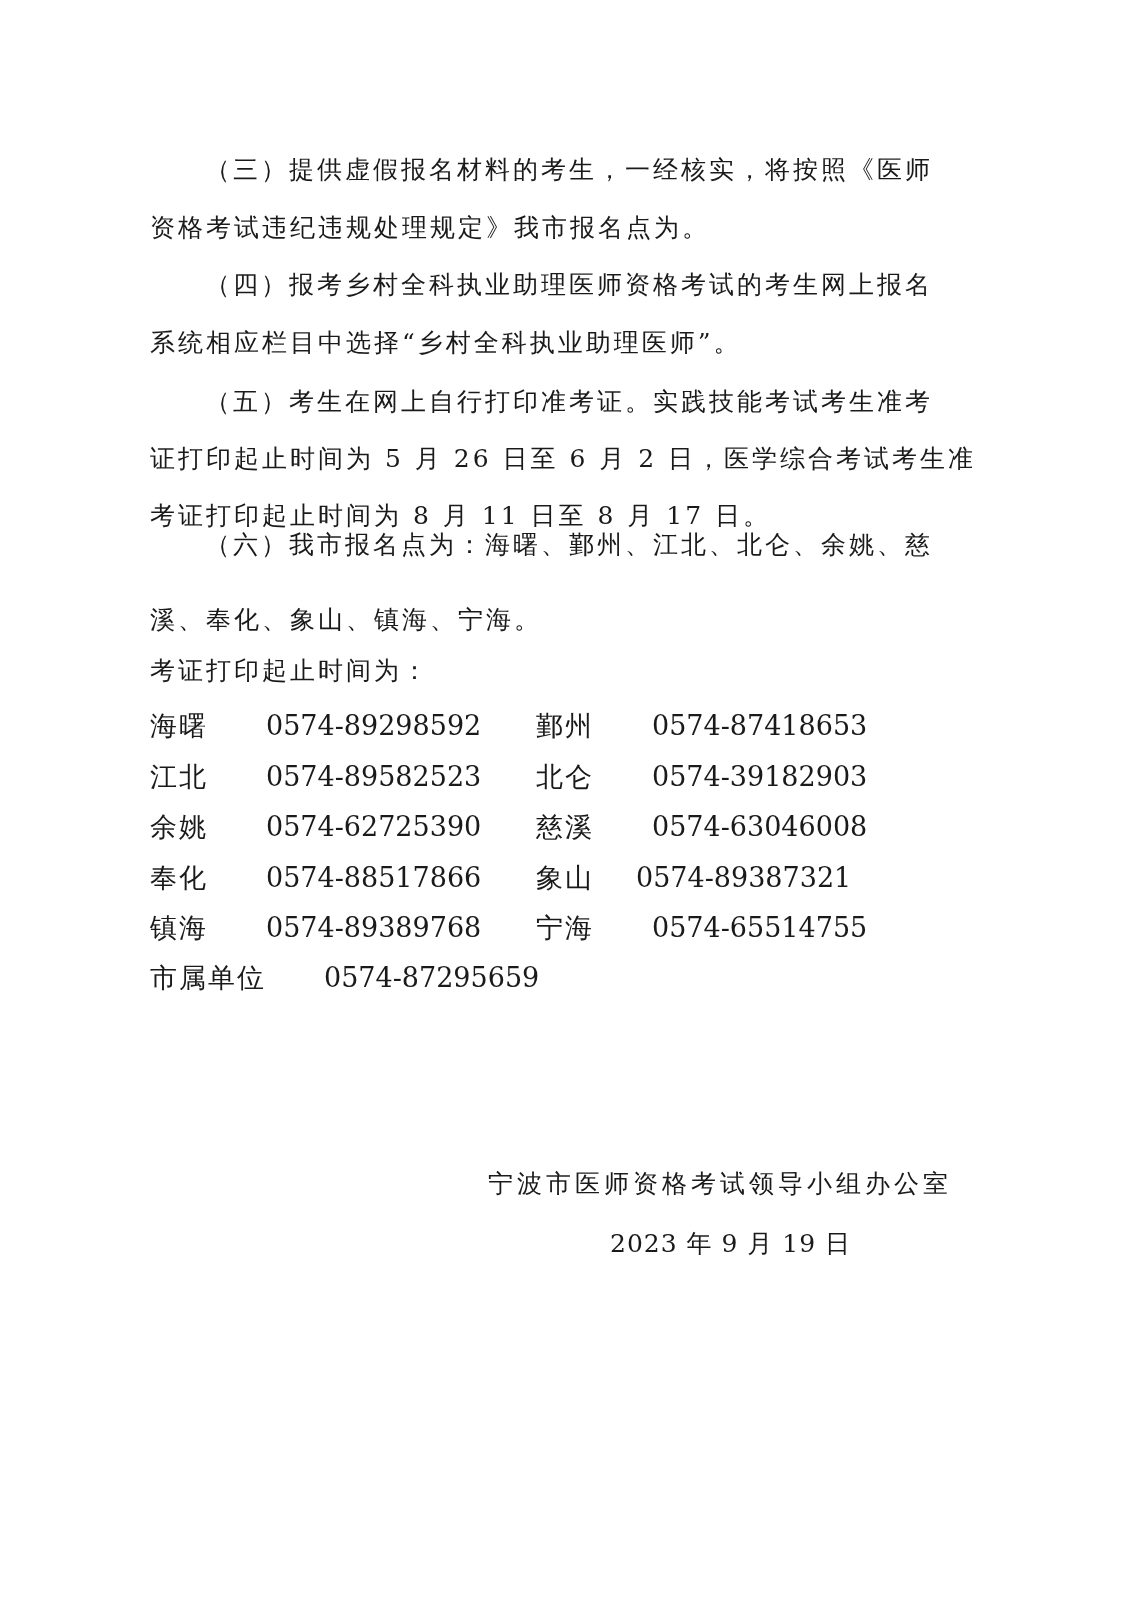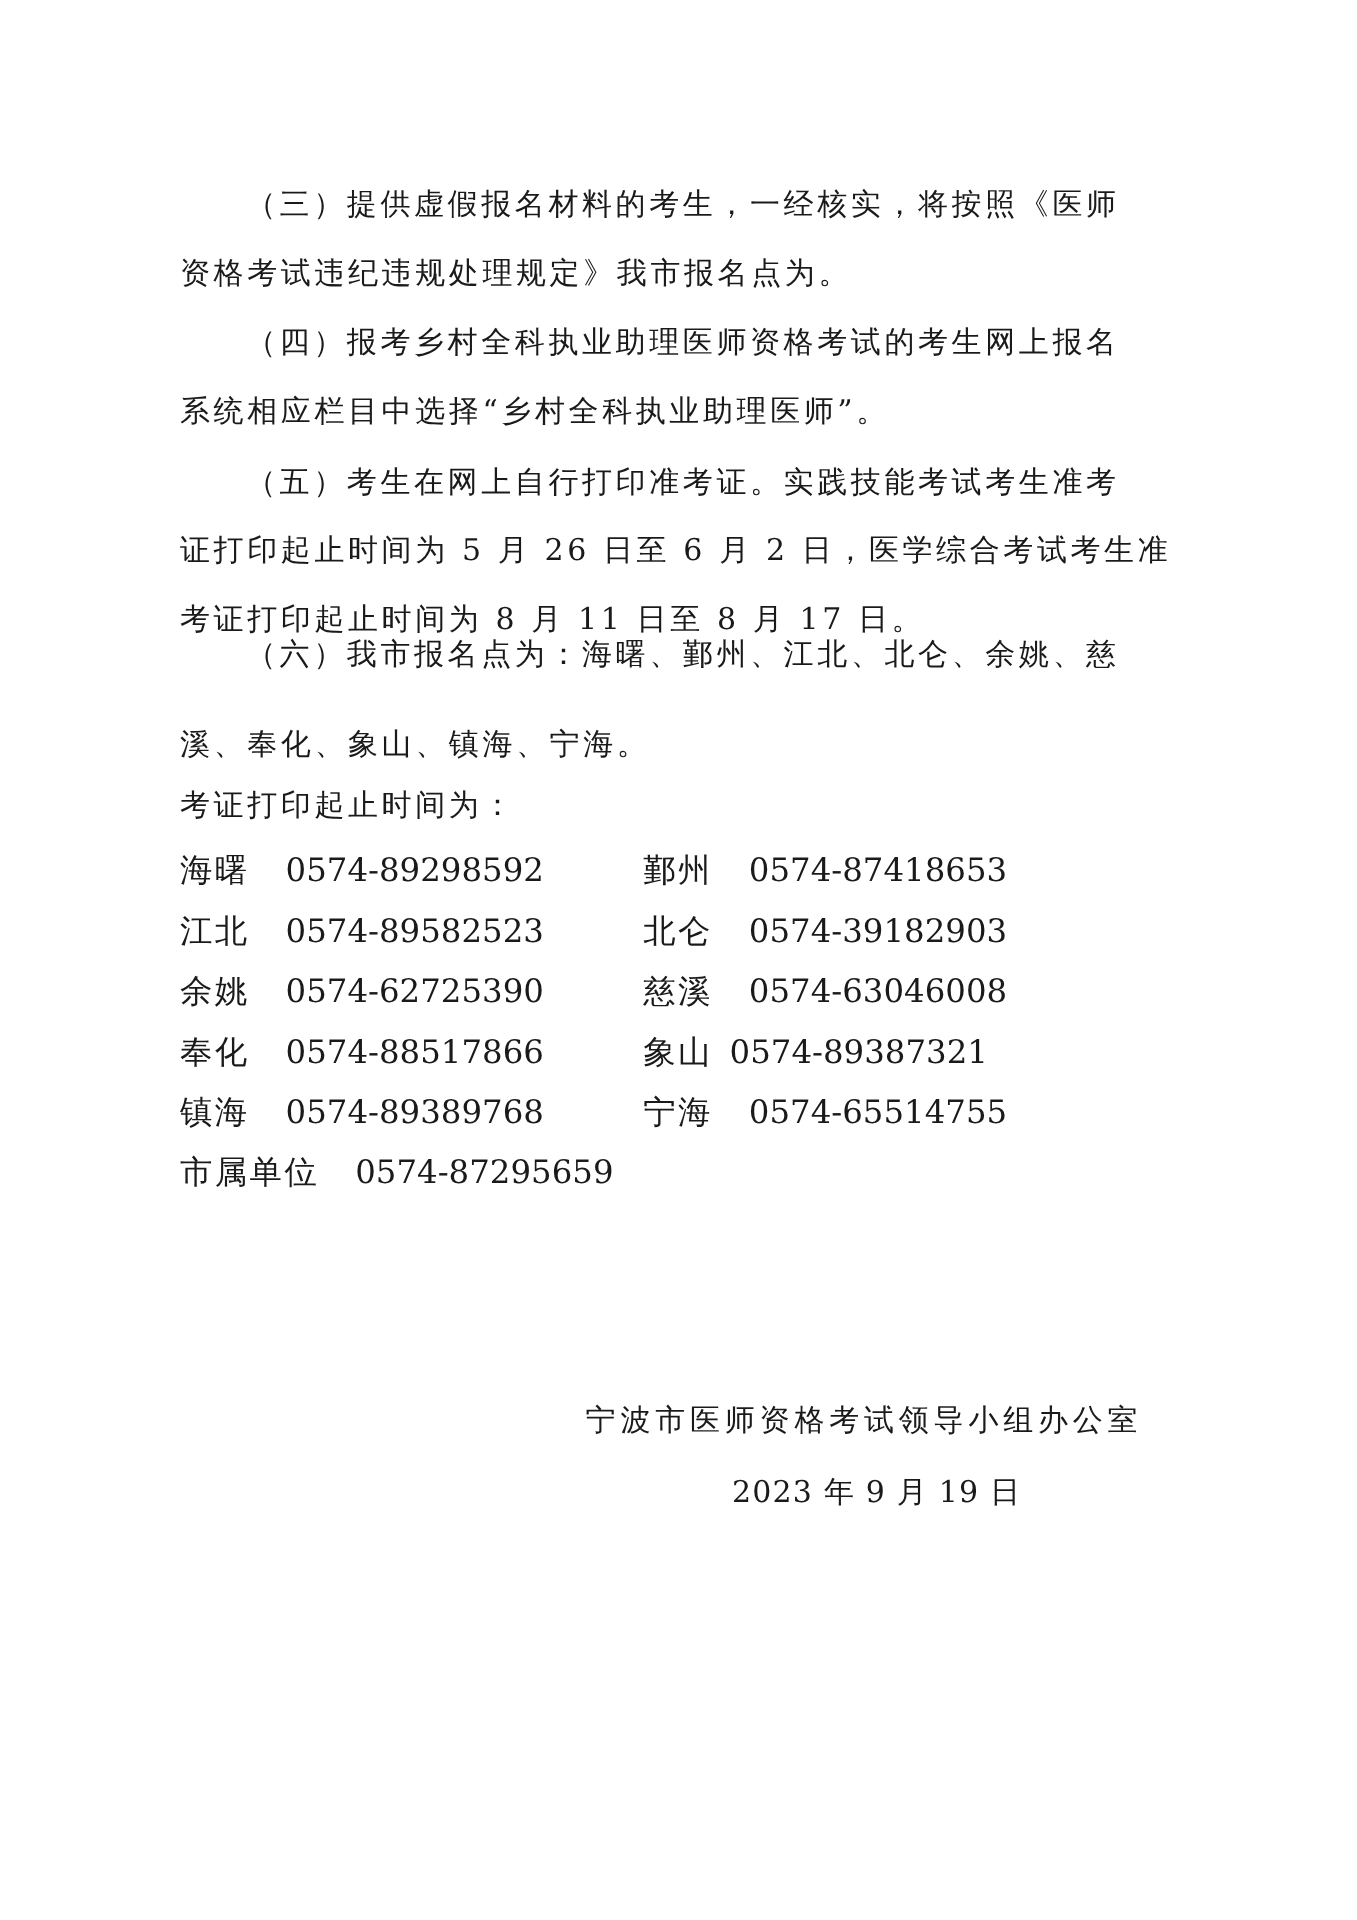--- a/index.html
+++ b/index.html
@@ -3,21 +3,21 @@
   <meta charset="utf-8">
   <style>
     html, body { margin:0; padding:0; background:#ffffff; }
     body { width:1131px; height:1600px; position:relative; overflow:hidden;
       font-family:"DejaVu Serif","Liberation Serif",serif; color:#1a1a1a; }
     .line { position:absolute; font-size:25px; line-height:34px; white-space:nowrap; letter-spacing:3px; }
     .indent { left:205px; }
     .left { left:150px; }
     .contact { position:absolute; font-size:27px; line-height:34px; white-space:nowrap; }
     .contact .n { letter-spacing:2px; display:inline-block; }
-    .contact .p { letter-spacing:0; }
+    .contact .p { letter-spacing:0;margin-left:28px; }
   </style>
 </head>
 <body>
 
 <div>
   <div class="line indent" style="top:153px">（三）提供虚假报名材料的考生，一经核实，将按照《医师</div>
   <div class="line left" style="top:211px">资格考试违纪违规处理规定》我市报名点为。</div>
 
   <div class="line indent" style="top:268px">（四）报考乡村全科执业助理医师资格考试的考生网上报名</div>
   <div class="line left" style="top:326px">系统相应栏目中选择“乡村全科执业助理医师”。</div>

